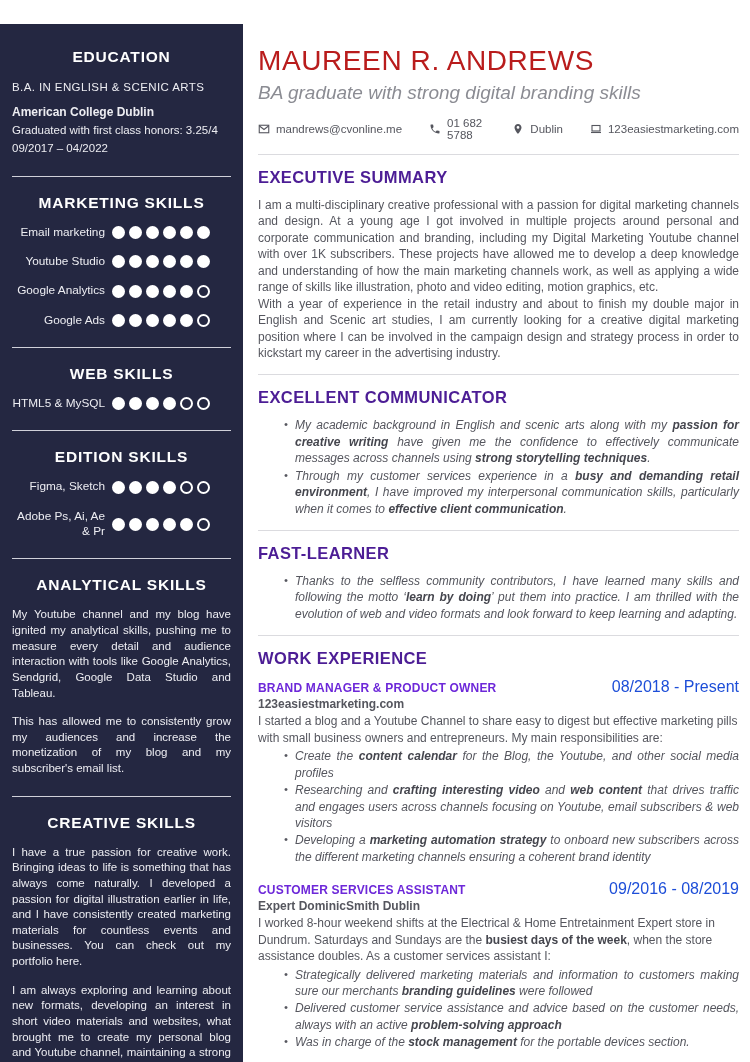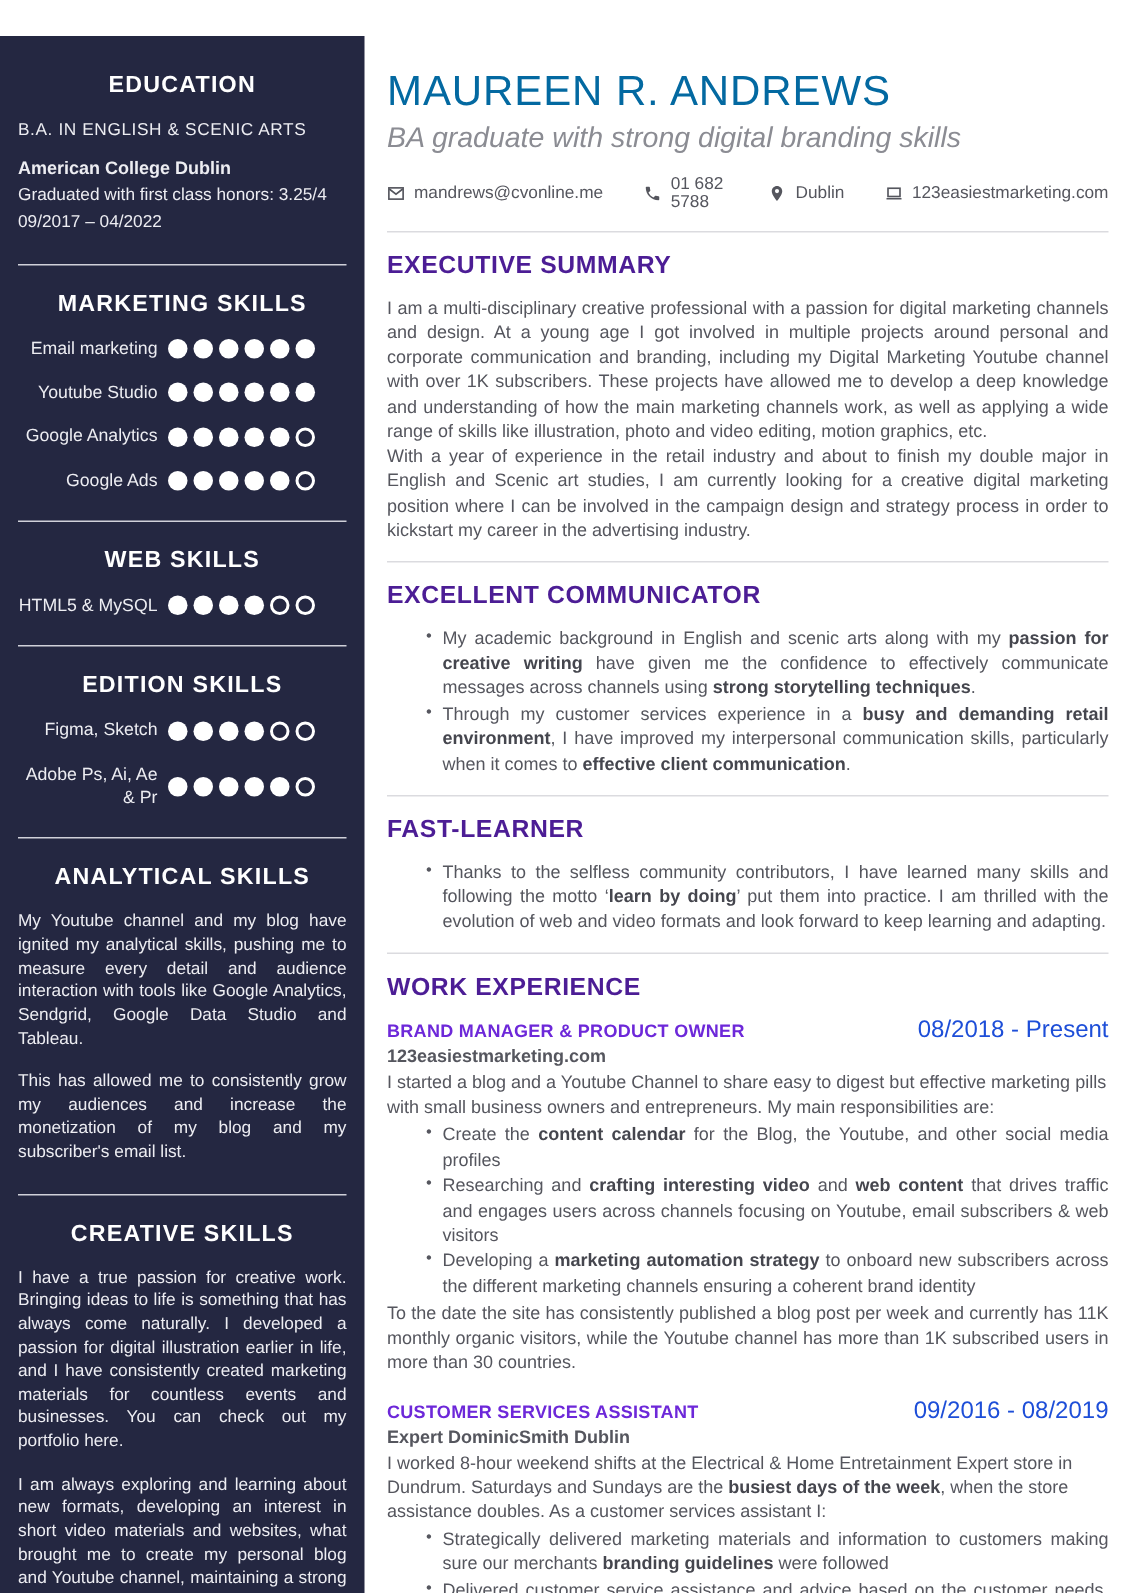--- a/index.html
+++ b/index.html
@@ -43,21 +43,21 @@
   .side-par {
     font-size: 11.5px; line-height: 1.36; text-align: justify;
     color: #ededf2; margin: 0 0 13px 0;
   }
   .side-par:last-child { margin-bottom: 0; }
 
   
   .main { flex: 1 1 auto; padding: 14px 11px 0 15px; overflow: hidden; }
   .name {
     margin: 7px 0 5px 0; font-size: 28px; font-weight: normal;
-    color: #0369a1; letter-spacing: 0.6px;
+    color: #b91c1c; letter-spacing: 0.6px;
   }
   .tagline {
     margin: 0 0 13px 0; font-size: 19px; font-style: italic;
     color: #8b8c93; font-weight: normal;
   }
   .contacts { display: flex; align-items: center; gap: 27px; margin-bottom: 13px; }
   .contact { display: flex; align-items: center; gap: 6px; font-size: 11.5px; color: #55565e; }
   .cicon { display: inline-flex; width: 12px; height: 12px; color: #55565e; }
   .cicon svg { width: 12px; height: 12px; }
   .main hr { border: none; border-top: 1px solid #dbdbdf; margin: 13px 0 13px 0; }
@@ -66,21 +66,21 @@
     color: #4c1d95; letter-spacing: 0.4px;
   }
   .mpar {
     margin: 0; font-size: 12px; line-height: 1.37; color: #55565e;
     text-align: justify;
   }
   .mpar b, .mli b, .job-intro b { color: #45464e; }
   .mul { list-style: none; margin: 2px 0 2px 26px; padding: 0; }
   .mli {
     position: relative; padding-left: 11px; font-size: 12px;
-    line-height: 1.37; color: #55565e; text-align: justify; margin: 0 0 1px 0;
+    line-height: 1.37; color: #55565e; text-align: justify; margin: 0 0 1px 0; font-style: italic;
   }
   .mli::before { content: "\2022"; position: absolute; left: 0; top: 0; font-size: 11px; }
   .job { margin-top: 15px; }
   .job:first-of-type { margin-top: 2px; }
   .job-head { display: flex; justify-content: space-between; align-items: baseline; }
   .job-role { font-size: 12px; font-weight: bold; color: #6d28d9; letter-spacing: 0.2px; }
   .job-dates { font-size: 16px; color: #1d4ed8; }
   .job-company { font-size: 12px; font-weight: bold; color: #55565e; margin: 1px 0 2px 0; }
   .job-intro { margin: 0; font-size: 12px; line-height: 1.37; color: #55565e; }
   .job-outro { margin: 1px 0 0 0; font-size: 12px; line-height: 1.37; color: #55565e; text-align: justify; }
@@ -274,21 +274,20 @@
               <span class="job-role">BRAND MANAGER &amp; PRODUCT OWNER</span>
               <span class="job-dates">08/2018 - Present</span>
             </div>
             <div class="job-company">123easiestmarketing.com</div>
             <p class="job-intro">I started a blog and a Youtube Channel to share easy to digest but effective marketing pills with small business owners and entrepreneurs. My main responsibilities are:</p>
             <ul class="mul">
               <li class="mli">Create the <b>content calendar</b> for the Blog, the Youtube, and other social media profiles</li>
               <li class="mli">Researching and <b>crafting interesting video</b> and <b>web content</b> that drives traffic and engages users across channels focusing on Youtube, email subscribers &amp; web visitors</li>
               <li class="mli">Developing a <b>marketing automation strategy</b> to onboard new subscribers across the different marketing channels ensuring a coherent brand identity</li>
             </ul>
-            <p class="job-outro">To the date the site has consistently published a blog post per week and currently has 11K monthly organic visitors, while the Youtube channel has more than 1K subscribed users in more than 30 countries.</p>
           </div>
           <div class="job">
             <div class="job-head">
               <span class="job-role">CUSTOMER SERVICES ASSISTANT</span>
               <span class="job-dates">09/2016 - 08/2019</span>
             </div>
             <div class="job-company">Expert DominicSmith Dublin</div>
             <p class="job-intro">I worked 8-hour weekend shifts at the Electrical &amp; Home Entretainment Expert store in Dundrum. Saturdays and Sundays are the <b>busiest days of the week</b>, when the store assistance doubles. As a customer services assistant I:</p>
             <ul class="mul">
               <li class="mli">Strategically delivered marketing materials and information to customers making sure our merchants <b>branding guidelines</b> were followed</li>

